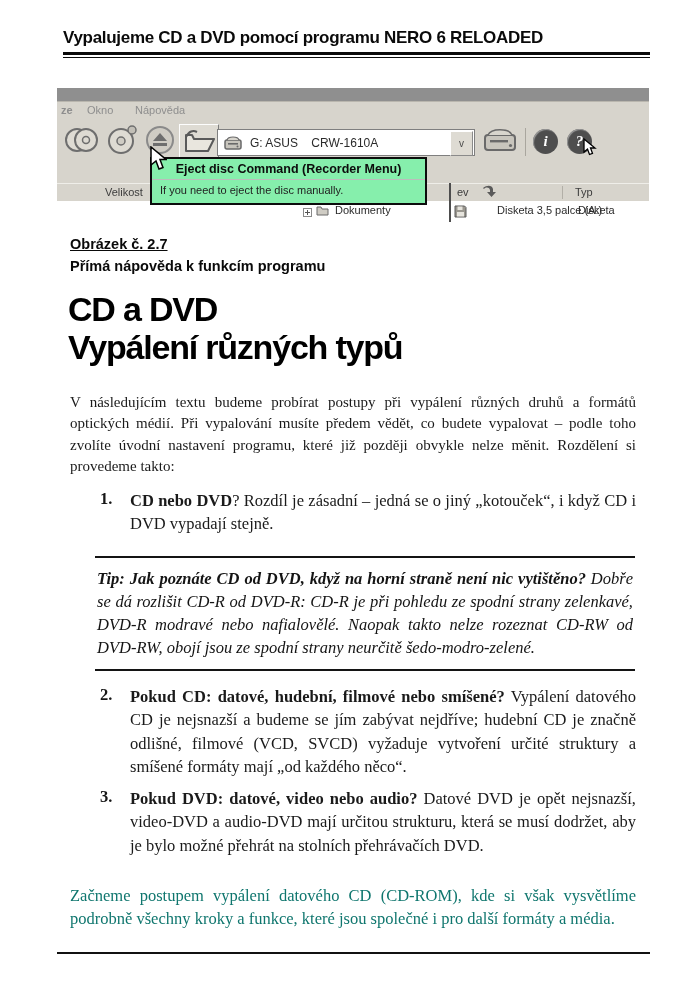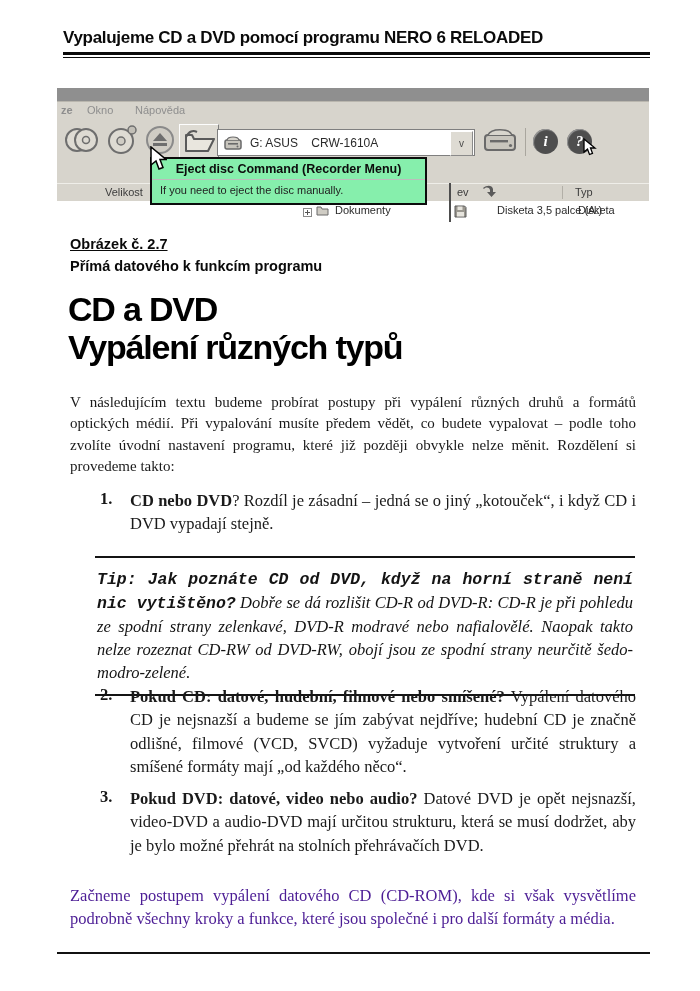--- a/index.html
+++ b/index.html
@@ -68,23 +68,23 @@
   .item{position:absolute;left:100px;width:536px;display:flex;}
   .item .num{font-weight:bold;width:30px;flex:0 0 30px;font-size:16.5px;}
   .item .body{font-size:16.5px;line-height:1.42;text-align:justify;color:#1a1a1a;width:506px;}
   .item .lead{font-weight:bold;}
   .item1{top:489px;}
   .item2{top:685px;}
   .item3{top:787px;}
   .tip{position:absolute;left:95px;top:556px;width:540px;border-top:2px solid #141414;border-bottom:2px solid #141414;
        padding:9px 2px 10px 2px;box-sizing:border-box;font-style:italic;font-size:16.5px;line-height:1.4;
        text-align:justify;color:#141414;}
-  .tip .lead{font-weight:bold;font-family:Liberation Mono, monospace;}
+  .tip .lead{font-weight:bold;}
   .closing{position:absolute;left:70px;top:884px;width:566px;font-size:16.5px;line-height:1.42;
-           text-align:justify;color:#4c1d95;}
+           text-align:justify;color:#0f766e;}
 
   .pagefoot{position:absolute;left:57px;right:50px;top:952px;}
   .pagefoot .rule{height:2px;background:#111;}
   .pagefoot .num{font-family:"Liberation Sans",sans-serif;font-weight:bold;font-size:17px;margin-top:8px;color:#0a0a0a;}
 </style>
 </head>
 <body>
 
 <div class="page">
 
@@ -233,21 +233,21 @@
     <div class="panel-div"></div>
 
     <div class="tooltip">
       <div class="ttitle">Eject disc Command (Recorder Menu)</div>
       <div class="tdiv"></div>
       <div class="tbody">If you need to eject the disc manually.</div>
     </div>
   </div>
 
   <div class="cap1">Obrázek č. 2.7</div>
-  <div class="cap2">Přímá datového k funkcím programu</div>
+  <div class="cap2">Přímá nápověda k funkcím programu</div>
 
   <div class="h1">
     <div>CD a DVD</div>
     <div>Vypálení různých typů</div>
   </div>
 
   <div class="intro">V následujícím textu budeme probírat postupy při vypálení různých druhů a formátů optických médií. Při vypalování musíte předem vědět, co budete vypalovat – podle toho zvolíte úvodní nastavení programu, které již později obvykle nelze měnit. Rozdělení si provedeme takto:</div>
 
   <div class="item item1">
     <span class="num">1.</span>

